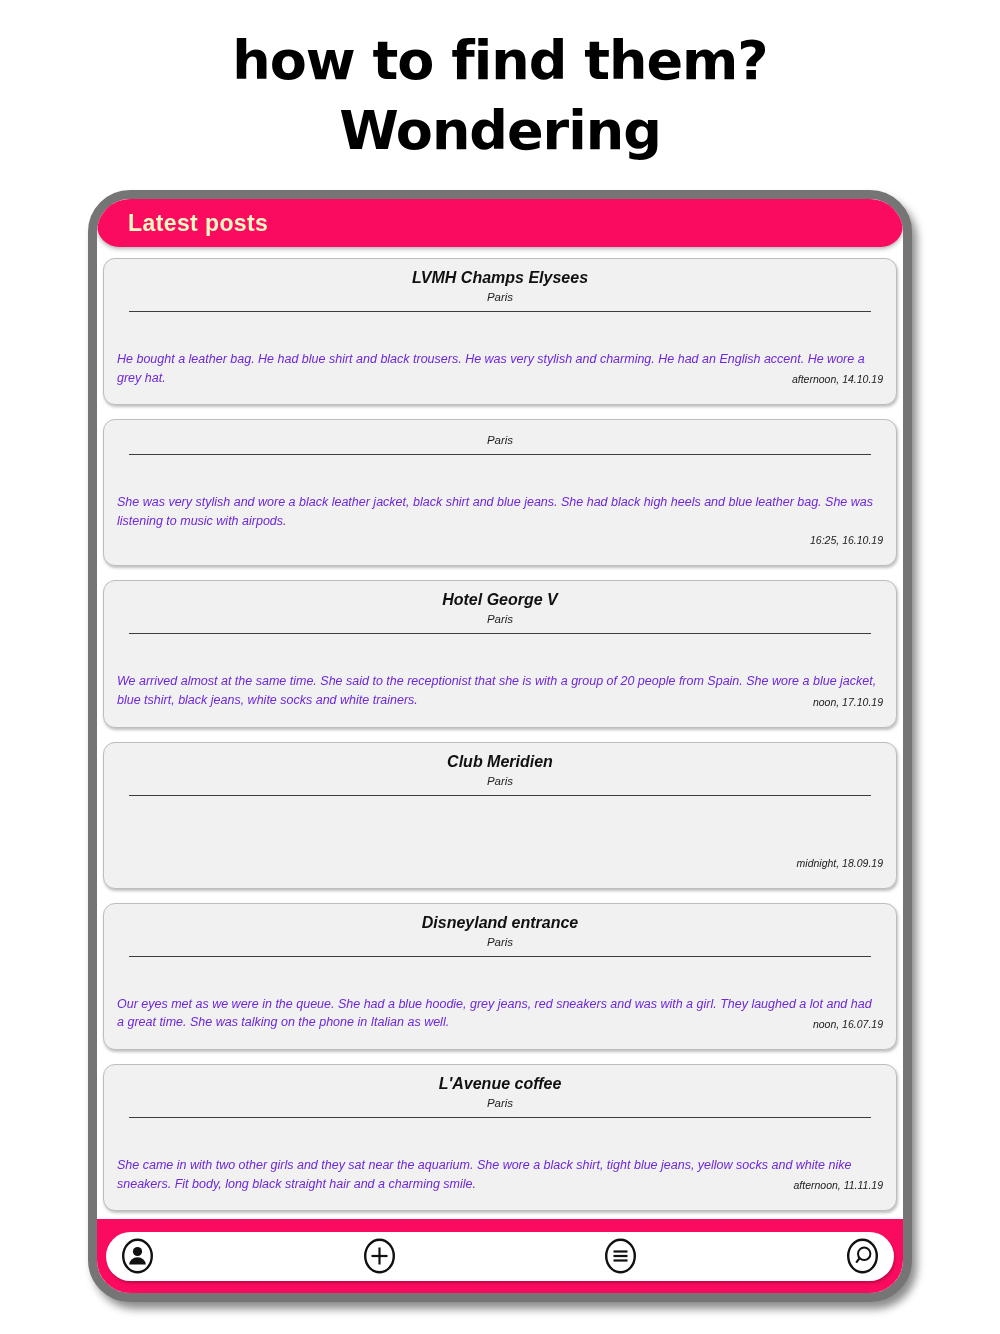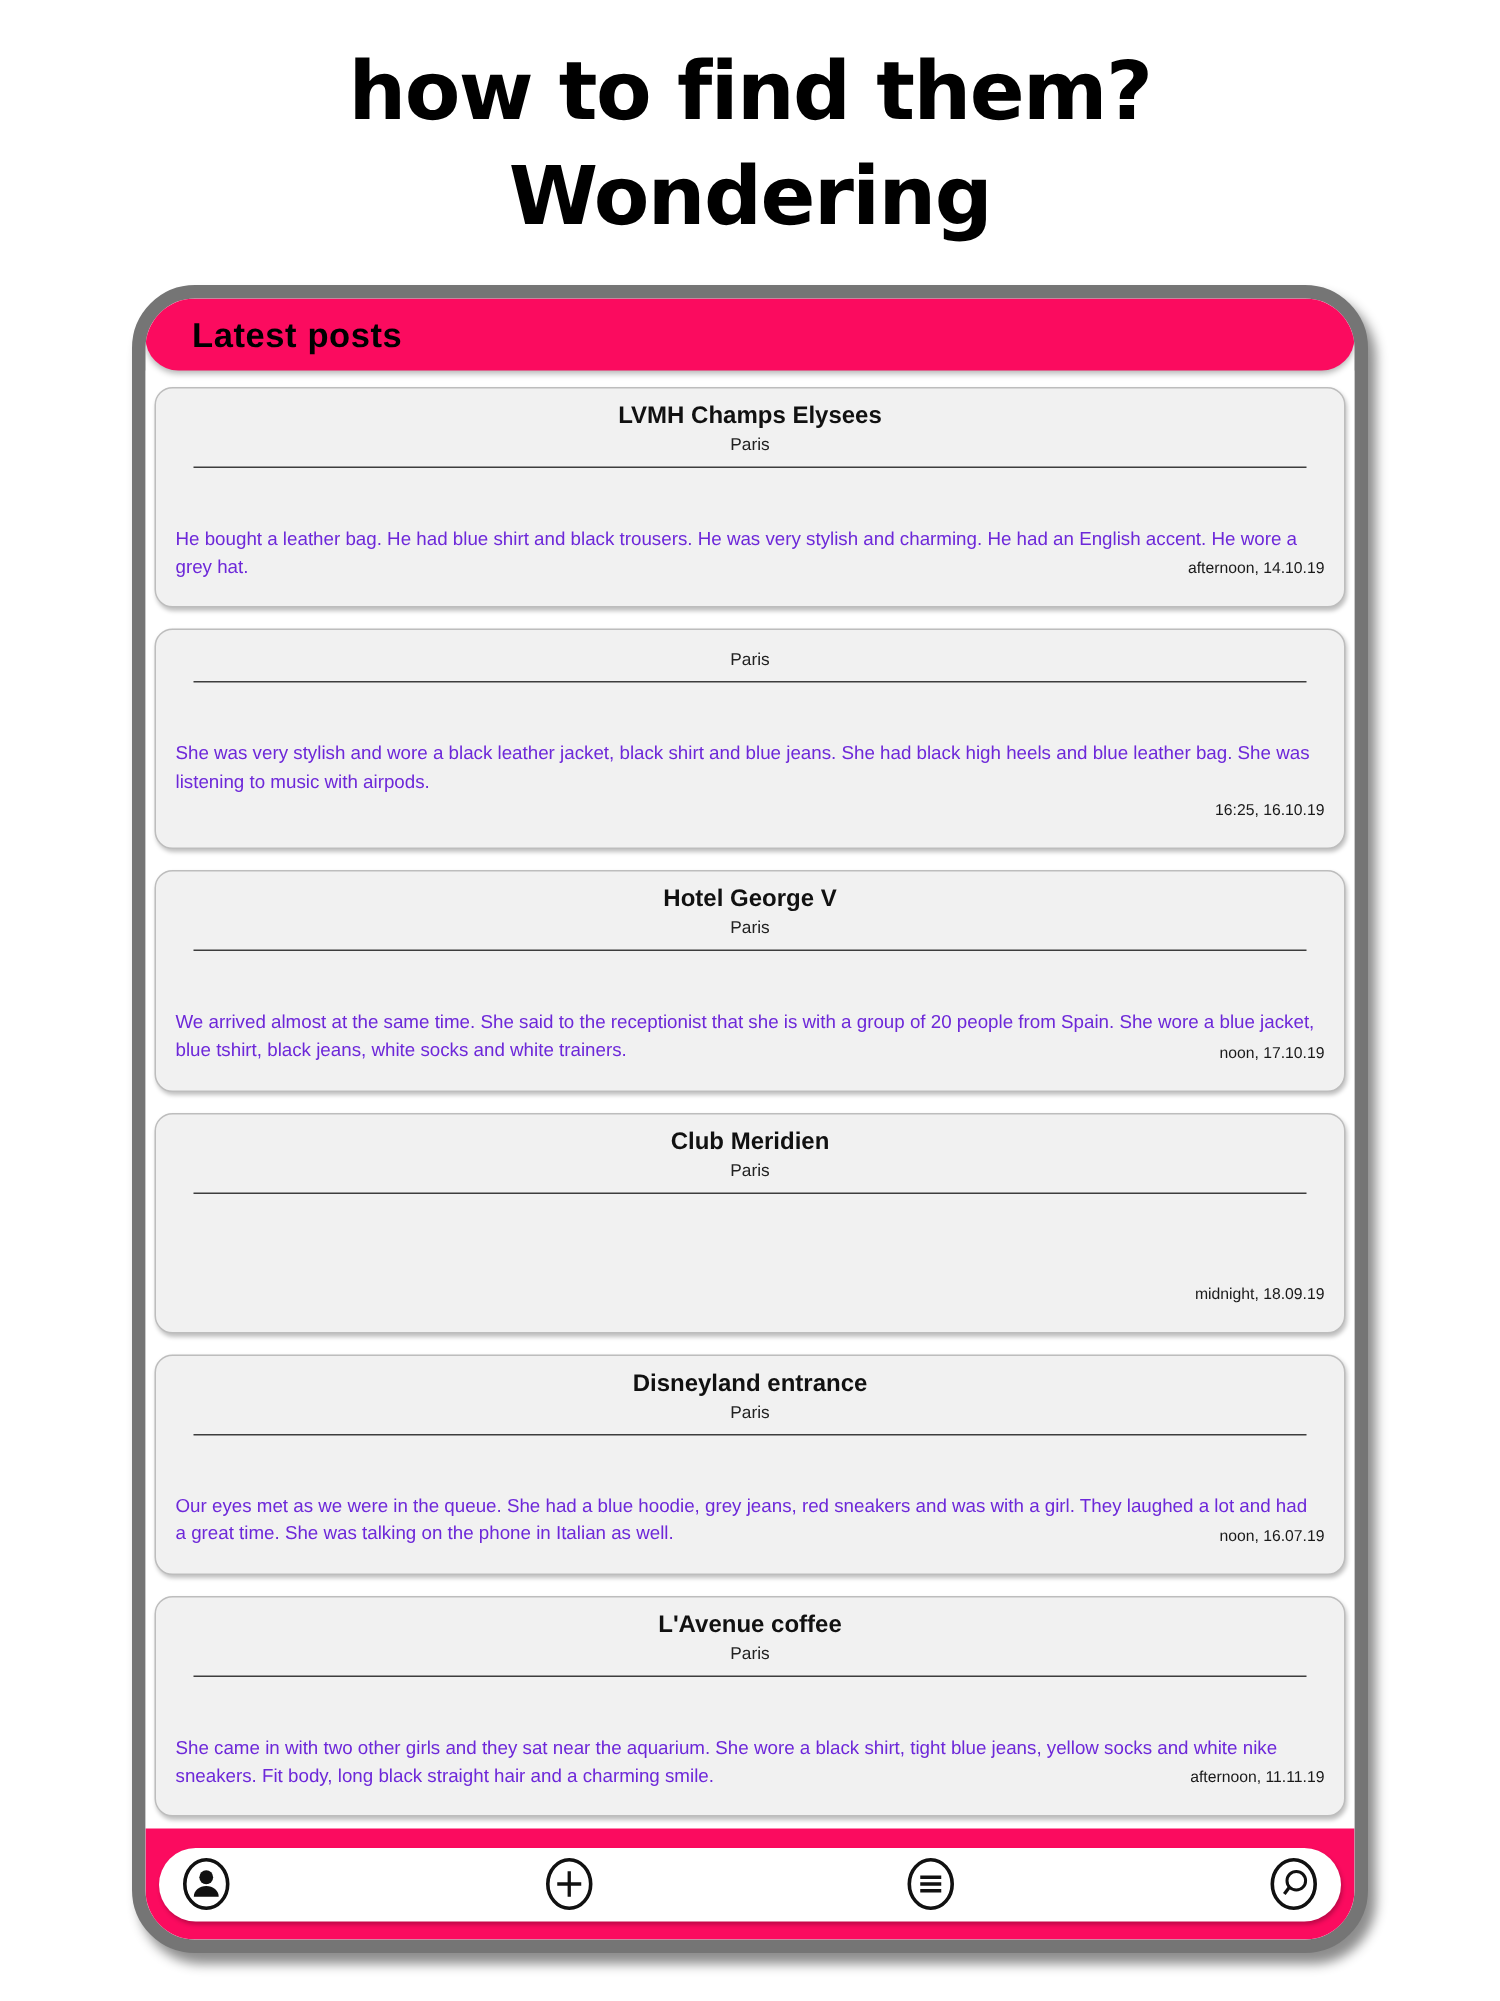--- a/index.html
+++ b/index.html
@@ -44,34 +44,35 @@
     flex: 0 0 48px;
     background: #FB0B5F;
     border-radius: 26px 26px 22px 22px;
     display: flex;
     align-items: center;
     padding-left: 31px;
     box-shadow: 0 2px 4px rgba(0,0,0,0.30);
     z-index: 2;
   }
   .app-header .title {
-    color: #000000;
+    color: #fef9c3;
     font-size: 23px;
     font-weight: bold;
     letter-spacing: 0.4px;
   }
 
   
   .posts {
     flex: 1 1 auto;
     display: flex;
     flex-direction: column;
     gap: 14px;
     padding: 11px 6px 8px 6px;
     background: #ffffff;
+    font-style: italic;
   }
   .card {
     flex: 1 1 0;
     position: relative;
     box-sizing: border-box;
     background: #F1F1F1;
     border: 1.5px solid #BDBDBD;
     border-radius: 12px;
     box-shadow: 1px 2px 3px rgba(0,0,0,0.25);
     padding: 10px 13px 8px 13px;

